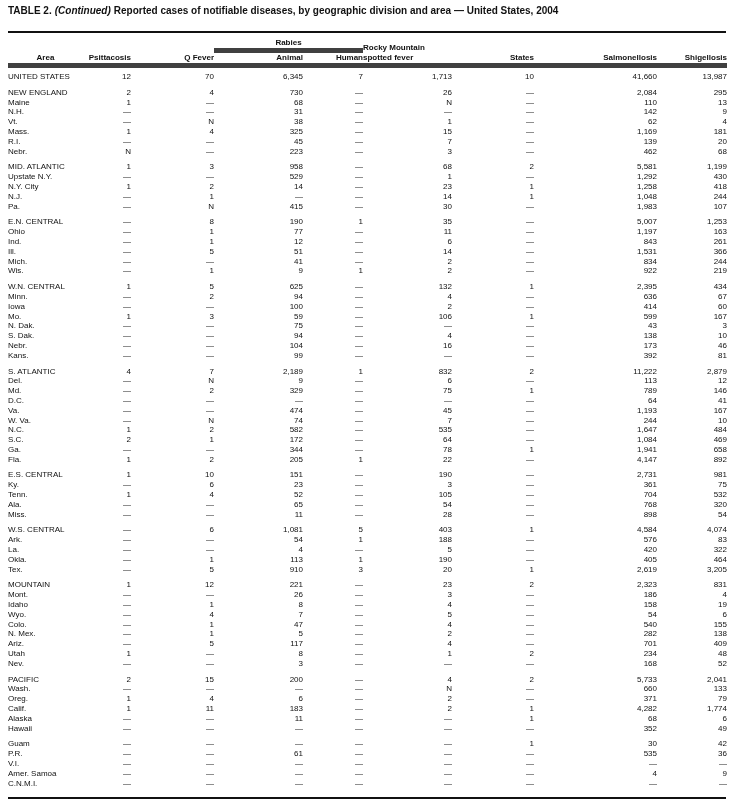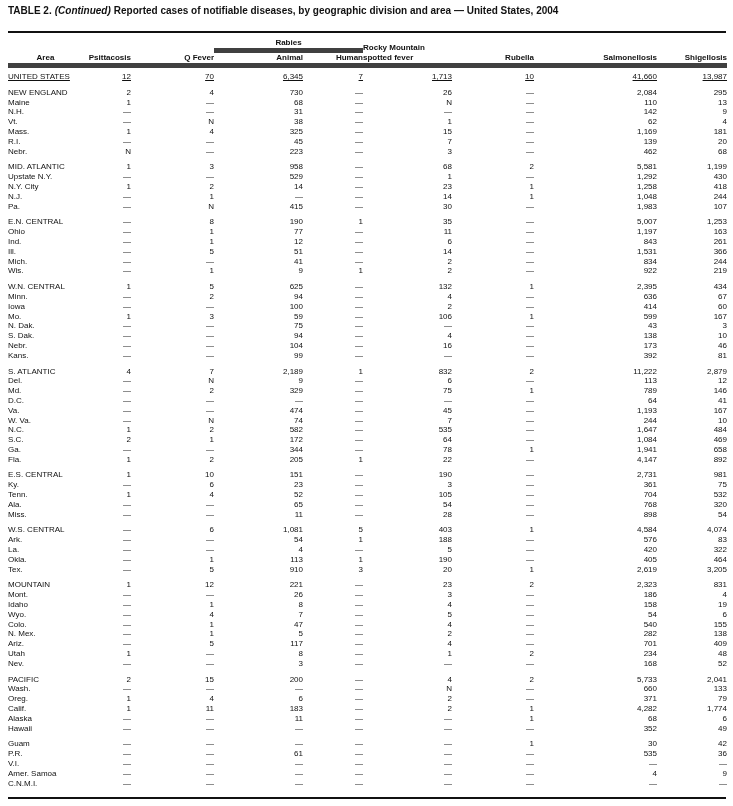--- a/index.html
+++ b/index.html
@@ -27,21 +27,21 @@
   th.area-h{text-align:center;}
   th.num-h{text-align:right;}
   th.rabies-h{text-align:center;padding-top:5px;}
   th.rmsf-h{text-align:left;line-height:9px;}
   td{
     font-size:8px;padding:0;line-height:9.8px;white-space:nowrap;
     vertical-align:bottom;
   }
   td.area{text-align:left;}
   td.num{text-align:right;}
-  tbody tr:first-child td{padding-top:4px;text-decoration:underline;}
+  tbody tr:first-child td{padding-top:4px;}
   tr.group-start td{padding-top:6px;}
   .footnotes{
     border-top:2px solid #111;margin-top:9px;padding-top:16px;
     font-size:8px;white-space:nowrap;
   }
   .footnotes .fn{display:inline-block;margin-right:15px;}
 </style>
 </head>
 <body>
 
@@ -66,21 +66,21 @@
     <thead>
       <tr class="h1">
         <th class="area-h" rowspan="2">Area</th>
         <th class="num-h" rowspan="2">Psittacosis</th>
         <th class="num-h" rowspan="2">Q Fever</th>
         <th class="rabies-h" colspan="2">Rabies</th>
         <th class="rmsf-h" rowspan="2">
           <span>Rocky Mountain</span><br>
           <span>spotted fever</span>
         </th>
-        <th class="num-h" rowspan="2">Rubella</th>
+        <th class="num-h" rowspan="2">States</th>
         <th class="num-h" rowspan="2">Salmonellosis</th>
         <th class="num-h" rowspan="2">Shigellosis</th>
       </tr>
       <tr class="h2">
         <th class="num-h">Animal</th>
         <th class="num-h">Human</th>
       </tr>
     </thead>
     <tbody>
         <tr>

